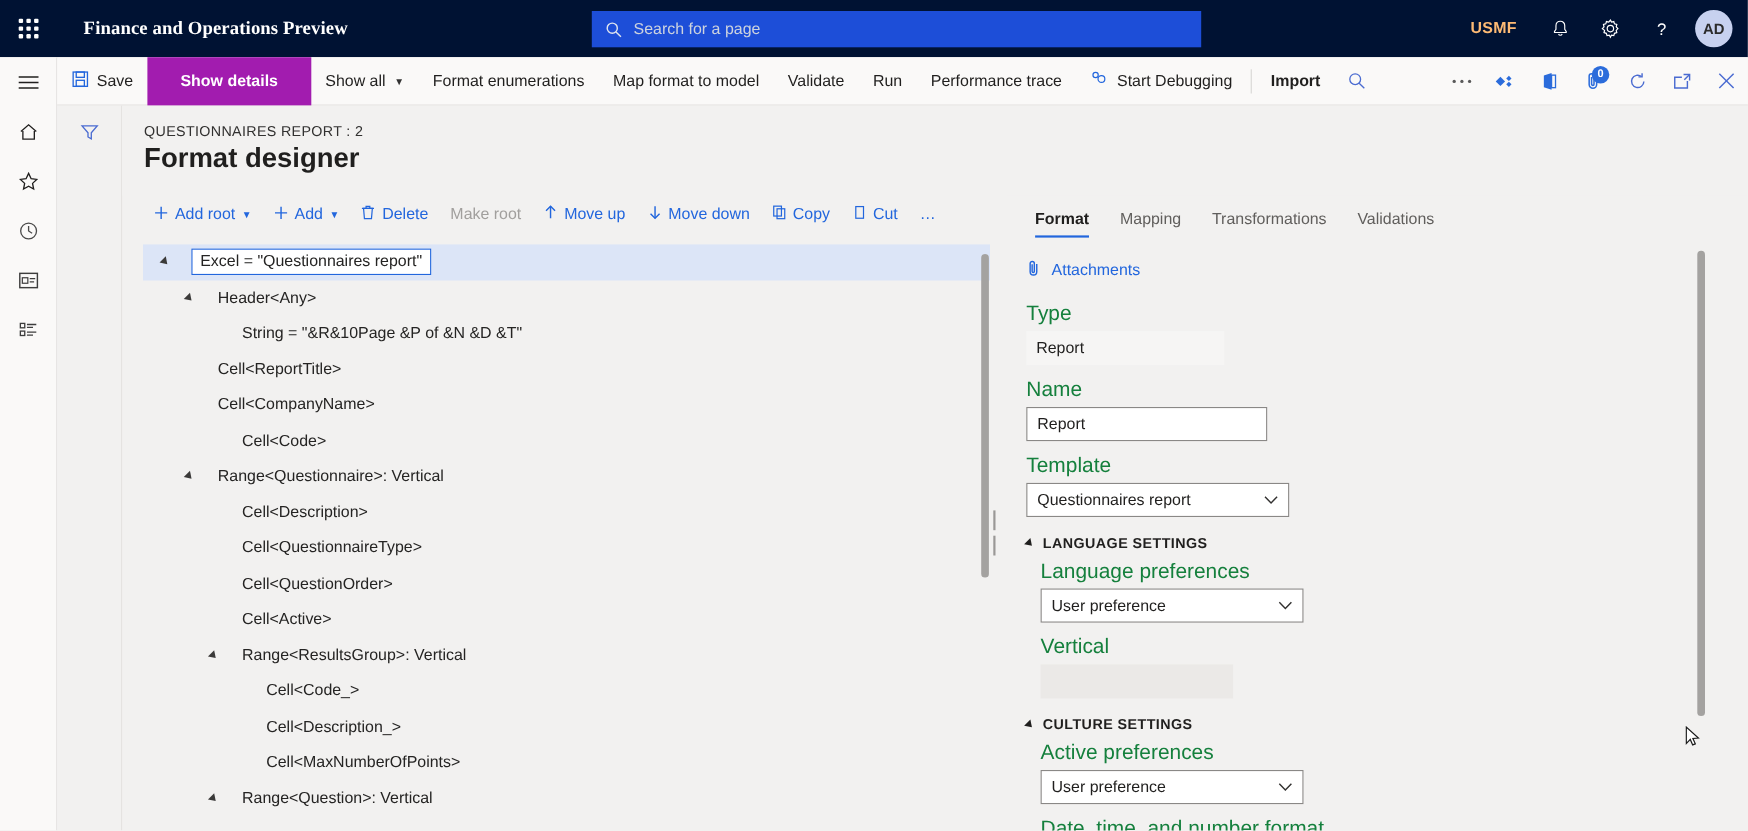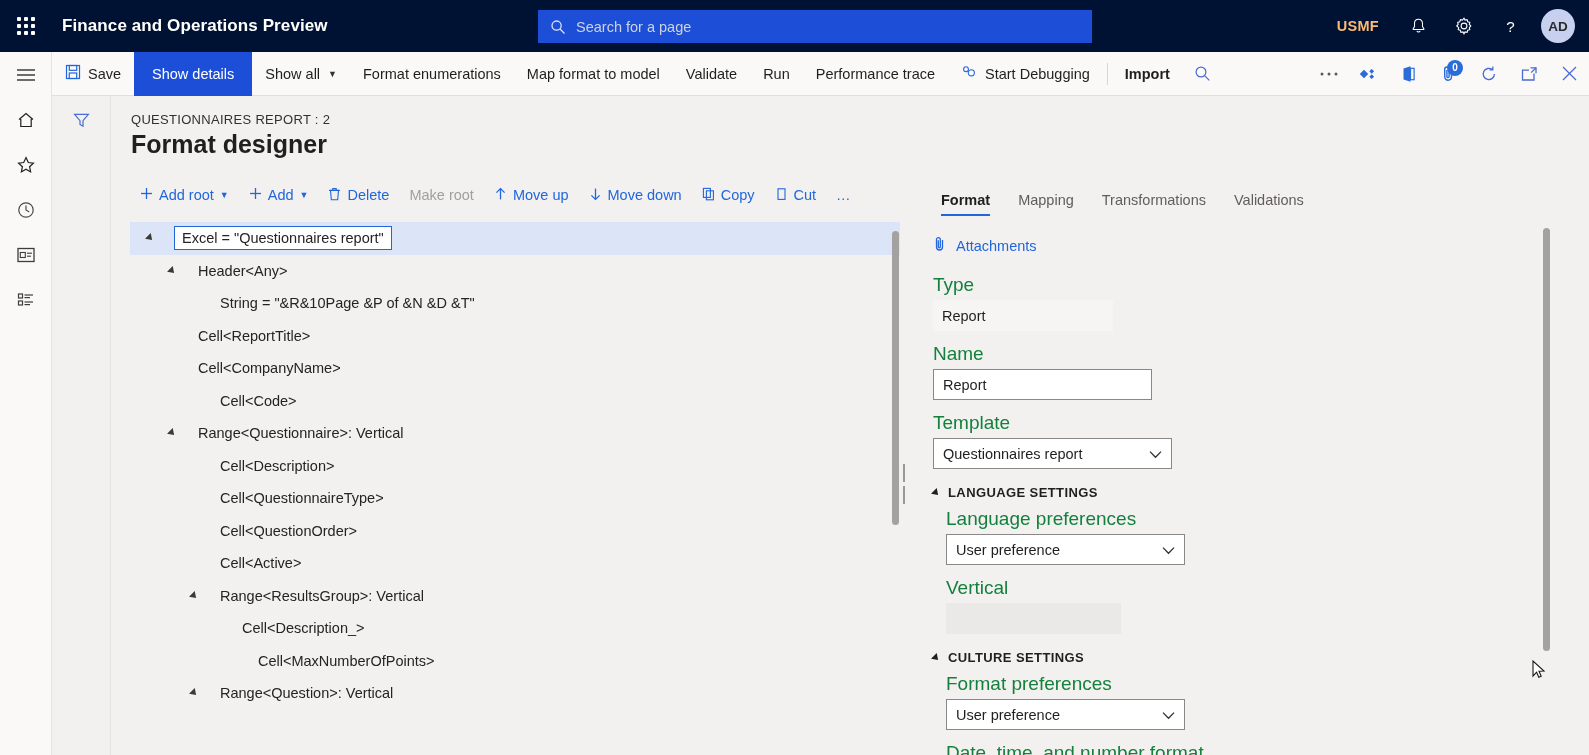--- a/index.html
+++ b/index.html
@@ -21,22 +21,22 @@
   .waffle {
     width: 52px; height: 52px; display: flex; align-items: center; justify-content: center;
     cursor: pointer;
   }
   .waffle-grid {
     display: grid; grid-template-columns: repeat(3, 4px); grid-template-rows: repeat(3, 4px);
     gap: 3px;
   }
   .waffle-grid i { display: block; width: 4px; height: 4px; background: #ffffff; border-radius: 1px; }
   .app-title {
-    color: #ffffff; font-size: 17px; font-weight: bold; margin-left: 10px;
-    letter-spacing: 0.1px; white-space: nowrap;
+    color: #ffffff; font-size: 17px; font-weight: bold; margin-left: 24px;
+    letter-spacing: 0.1px; white-space: nowrap; font-family: Liberation Serif, serif;
   }
   .search-wrap {
     position: absolute; left: 538px; top: 10px; width: 554px; height: 33px;
     background: #1d4ed8; display: flex; align-items: center; padding: 0 12px;
     cursor: text;
   }
   .search-wrap .sicon { margin-right: 10px; display: flex; }
   .search-input {
     background: transparent; border: none; outline: none; color: #e6e9ef;
     font-size: 14.5px; font-family: "Liberation Sans", sans-serif; width: 100%;
@@ -57,21 +57,21 @@
   
   .cmdbar {
     position: absolute; top: 52px; left: 52px; width: 1537px; height: 44px;
     background: #faf9f8; border-bottom: 1px solid #e1dfdd;
     display: flex; align-items: center;
   }
   .cmd {
     height: 44px; display: flex; align-items: center; gap: 7px; padding: 0 13px;
     font-size: 14.5px; color: #201f1e; cursor: pointer; white-space: nowrap;
   }
-  .cmd.primary { background: #1d4ed8; color: #ffffff; font-weight: normal; padding: 0 18px; }
+  .cmd.primary { background: #a21caf; color: #ffffff; font-weight: bold; padding: 0 30px; }
   .cmd.bold { font-weight: bold; }
   .cmd .chev { font-size: 9px; color: #333; margin-left: 1px; }
   .cmd-sep { width: 1px; height: 22px; background: #d8d6d4; margin: 0 4px; }
   .cmd-right { margin-left: auto; display: flex; align-items: center; }
   .iconbtn {
     width: 40px; height: 44px; display: flex; align-items: center; justify-content: center;
     cursor: pointer; position: relative;
   }
   .badge {
     position: absolute; top: 8px; right: 6px; width: 16px; height: 16px; border-radius: 50%;
@@ -522,25 +522,29 @@
       <span class="node-label" style="margin-left: 16px;">Cell&lt;Active&gt;</span>
     </div>
     <div class="treerow">
       <span class="expander" style="margin-left: 56px;">
         <span class="tri"></span>
       </span>
       <span class="node-label" style="margin-left: 16px;">Range&lt;ResultsGroup&gt;: Vertical</span>
     </div>
     <div class="treerow">
       <span class="expander" style="margin-left: 78px;"></span>
+      <span class="node-label" style="margin-left: 16px;">Cell&lt;Code_&gt;</span>
+    </div>
+    <div class="treerow">
+      <span class="expander" style="margin-left: 78px;"></span>
       <span class="node-label" style="margin-left: 16px;">Cell&lt;Description_&gt;</span>
     </div>
     <div class="treerow">
       <span class="expander" style="margin-left: 78px;"></span>
-      <span class="node-label" style="margin-left: 32px;">Cell&lt;MaxNumberOfPoints&gt;</span>
+      <span class="node-label" style="margin-left: 16px;">Cell&lt;MaxNumberOfPoints&gt;</span>
     </div>
     <div class="treerow">
       <span class="expander" style="margin-left: 56px;">
         <span class="tri"></span>
       </span>
       <span class="node-label" style="margin-left: 16px;">Range&lt;Question&gt;: Vertical</span>
     </div>
   </div>
 <div class="tree-scroll"></div>
 <div class="splitter"><i></i><i></i></div>
@@ -605,21 +609,21 @@
     <div class="fieldlabel">Vertical</div>
     <input class="grayfield" value="" style="">
   </div>
 
   <div class="sectionhead">
     <span class="sec-tri"></span>
     <span>CULTURE SETTINGS</span>
   </div>
 
   <div class="fieldwrap" style="margin-left:31px;">
-    <div class="fieldlabel">Format preferences</div>
+    <div class="fieldlabel">Active preferences</div>
     <div class="selwrap">
       <input class="selfield" value="User preference" style="">
       <span class="selchev">
         <svg width="13" height="9" viewBox="0 0 13 9">
             <path d="M1 1.6l5.5 5.6L12 1.6" fill="none" stroke="#323130" stroke-width="1.3"></path>
           </svg>
       </span>
     </div>
   </div>
 

